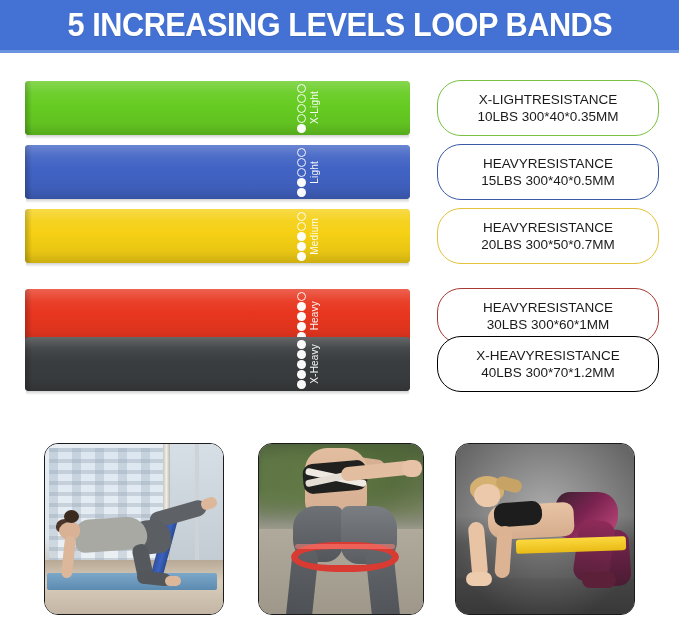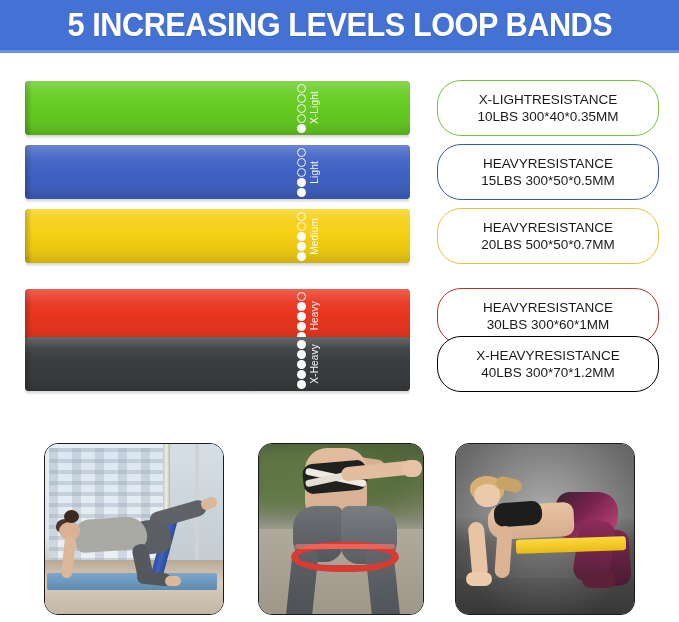--- a/index.html
+++ b/index.html
@@ -464,42 +464,42 @@
           <span class="dot filled"></span>
           <span class="dot empty"></span>
           <span class="dot empty"></span>
           <span class="dot empty"></span>
         </div>
         <span class="band-level-name">Light</span>
       </div>
     </div>
     <div class="spec-box" style="border-color:#3b5aa6">
       <div class="spec-line">HEAVYRESISTANCE</div>
-      <div class="spec-line">15LBS 300*50*0.5MM</div>
+      <div class="spec-line">15LBS 300*40*0.5MM</div>
     </div>
   </div>
 
   <div class="spec-row r2">
     <div class="band-shadow"></div>
     <div class="band">
       <div class="band-body" style="background:#f5d014"></div>
       <div class="band-mark">
         <div class="dot-stack">
           <span class="dot filled"></span>
           <span class="dot filled"></span>
           <span class="dot filled"></span>
           <span class="dot empty"></span>
           <span class="dot empty"></span>
         </div>
         <span class="band-level-name">Medium</span>
       </div>
     </div>
     <div class="spec-box" style="border-color:#e3c23c">
       <div class="spec-line">HEAVYRESISTANCE</div>
-      <div class="spec-line">20LBS 500*50*0.7MM</div>
+      <div class="spec-line">20LBS 300*50*0.7MM</div>
     </div>
   </div>
 
   <div class="spec-row r3">
     <div class="band-shadow"></div>
     <div class="band">
       <div class="band-body" style="background:#e8361f"></div>
       <div class="band-mark">
         <div class="dot-stack">
           <span class="dot filled"></span>

